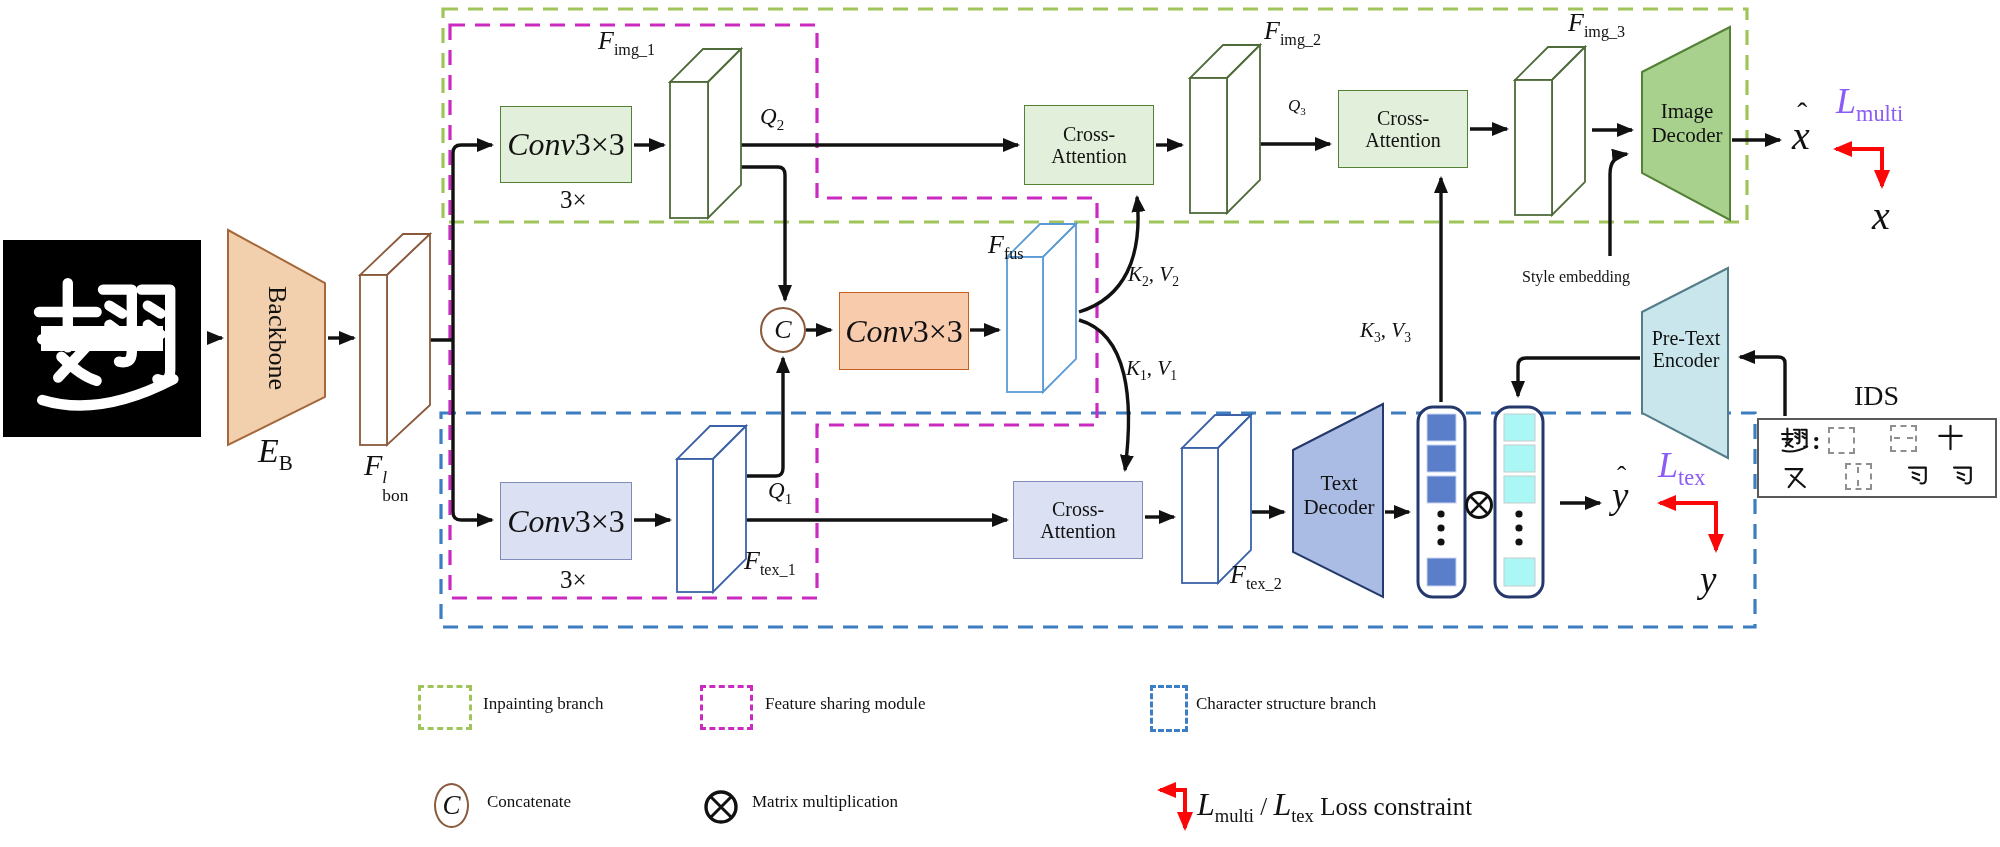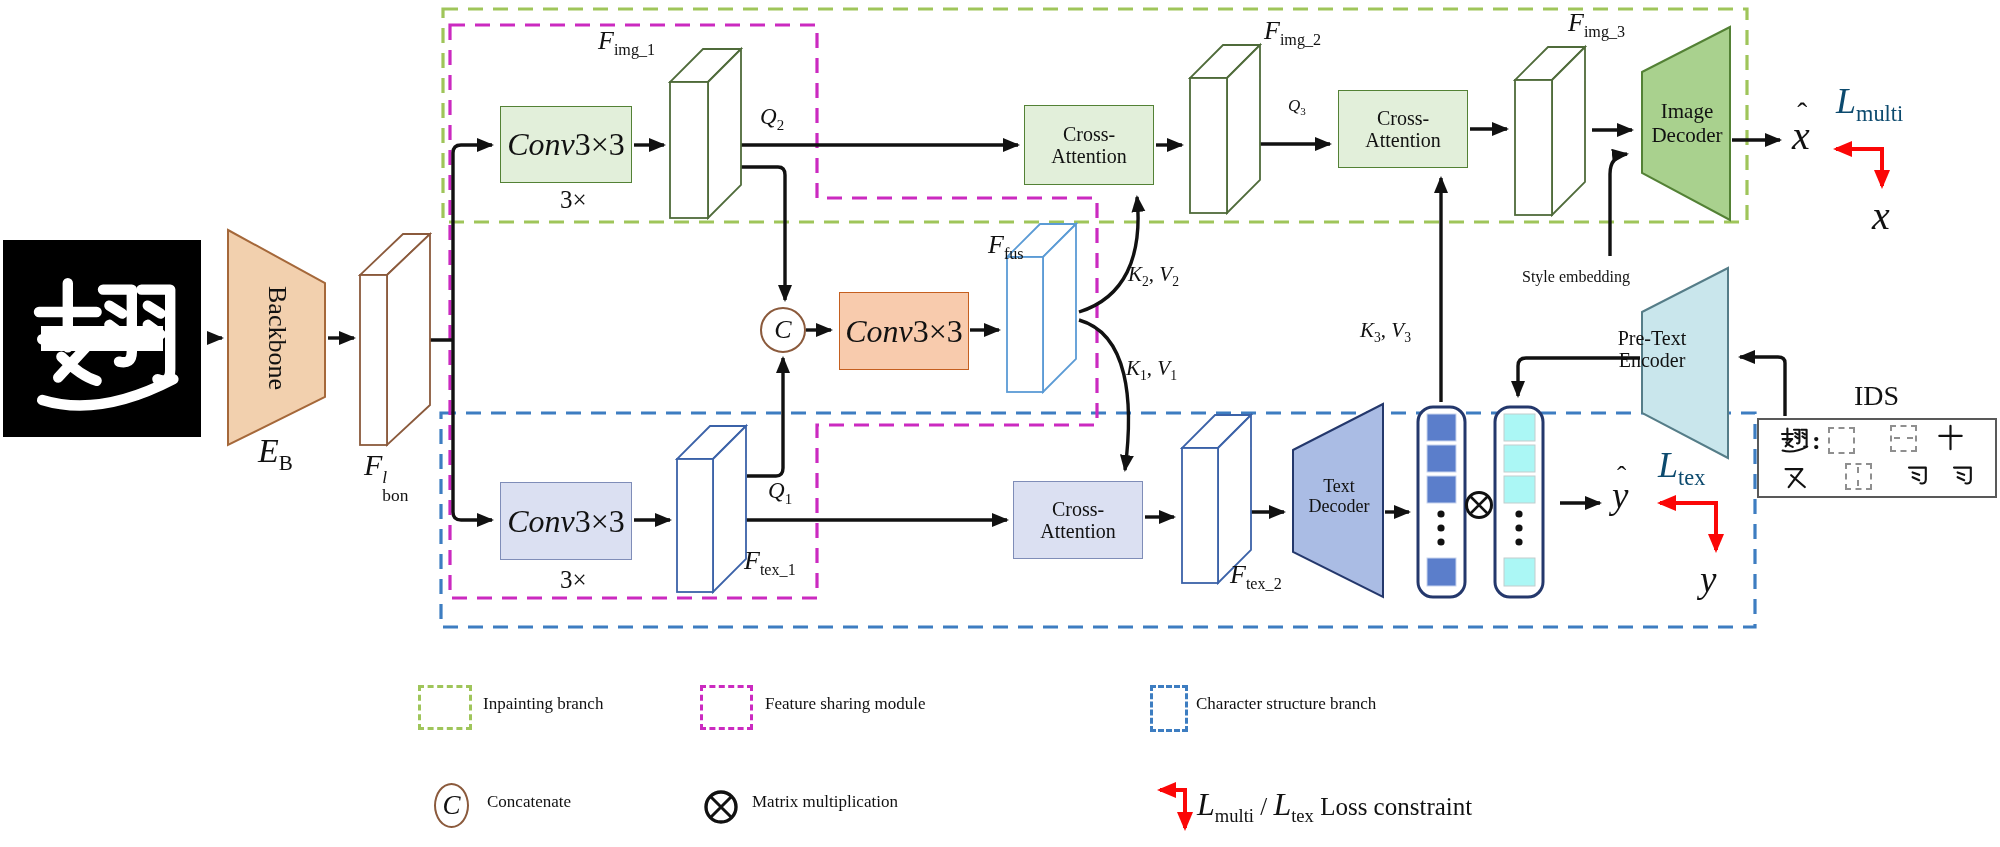--- a/index.html
+++ b/index.html
@@ -10,21 +10,21 @@
   .box{position:absolute;display:flex;align-items:center;justify-content:center;
        text-align:center;box-sizing:border-box;font-size:32px;}
   .two-line{flex-direction:column;line-height:1.12;font-size:20px;}
   .it{font-style:italic;}
   .lbl{position:absolute;white-space:nowrap;font-size:26px;}
   .lbl sub{font-size:0.62em;font-style:normal;}
   .stack{display:inline-flex;flex-direction:column;font-size:0.58em;line-height:1.05;
          vertical-align:-0.45em;font-style:normal;}
   .kv{font-size:21px;}
   .kv sub{font-size:0.65em;}
-  .red{color:#0c4a6e;}
+  .red{color:#8b5cf6;}
   .bigvar{font-size:40px;font-style:italic;}
   .hatwrap{position:relative;display:inline-block;}
   .hatwrap .hat{position:absolute;left:58%;top:-0.52em;transform:translateX(-50%);
                 font-size:0.75em;font-style:normal;}
   .rot90{transform:translate(-50%,-50%) rotate(90deg);transform-origin:center;white-space:nowrap;
          font-size:26px;}
   .swatch{position:absolute;box-sizing:border-box;background:transparent;}
   .legend-text{position:absolute;font-size:17px;white-space:nowrap;}
   .idc{position:absolute;box-sizing:border-box;border:2px dashed #8f8f8f;background:#fff;}
   .idc.h::before{content:"";position:absolute;left:2px;right:2px;top:45%;border-top:2px dashed #8f8f8f;}
@@ -228,25 +228,25 @@
     </div>
 <div class="box two-line" style="left:1013px;top:481px;width:130px;height:78px;background:#dbe0f2;border:1.6px solid #7f8db8;">
   <span>Cross-</span>
       <span>Attention</span>
     </div>
 
 <div class="box two-line" style="left:1644px;top:96px;width:86px;height:56px;font-size:21px;">
   <span>Image</span>
       <span>Decoder</span>
     </div>
-<div class="box two-line" style="left:1294px;top:468px;width:90px;height:56px;font-size:18px;">
+<div class="box two-line" style="left:1294px;top:468px;width:90px;height:56px;font-size:21px;">
   <span>Text</span>
       <span>Decoder</span>
     </div>
-<div class="box two-line" style="left:1608px;top:322px;width:88px;height:54px;font-size:20px;">
+<div class="box two-line" style="left:1642px;top:322px;width:88px;height:54px;font-size:20px;">
   <span>Pre-Text</span>
       <span>Encoder</span>
     </div>
 
 <div class="box" style="left:762px;top:309px;width:42px;height:42px;font-size:26px;">
       <span class="it">C</span>
     </div>
 
 <div class="lbl" style="left:598px;top:26px;">
   <span class="it">F</span><sub>img_1</sub></div>

